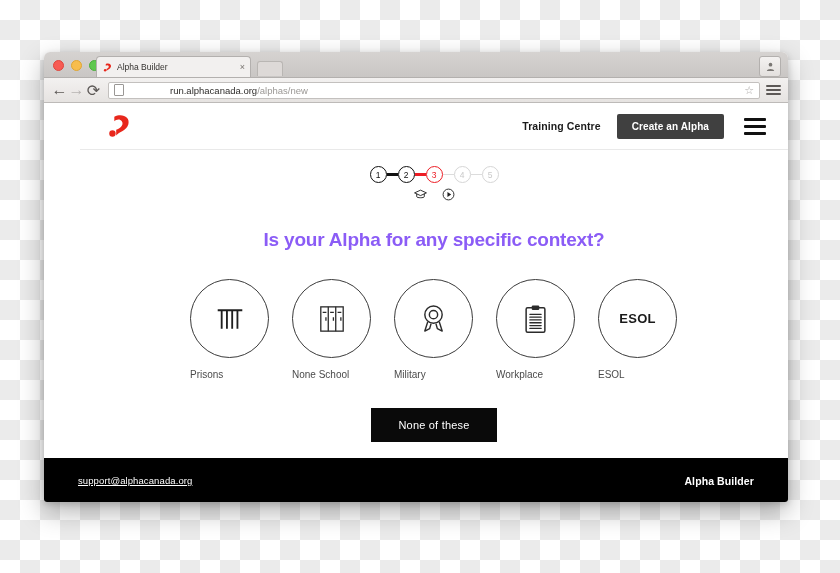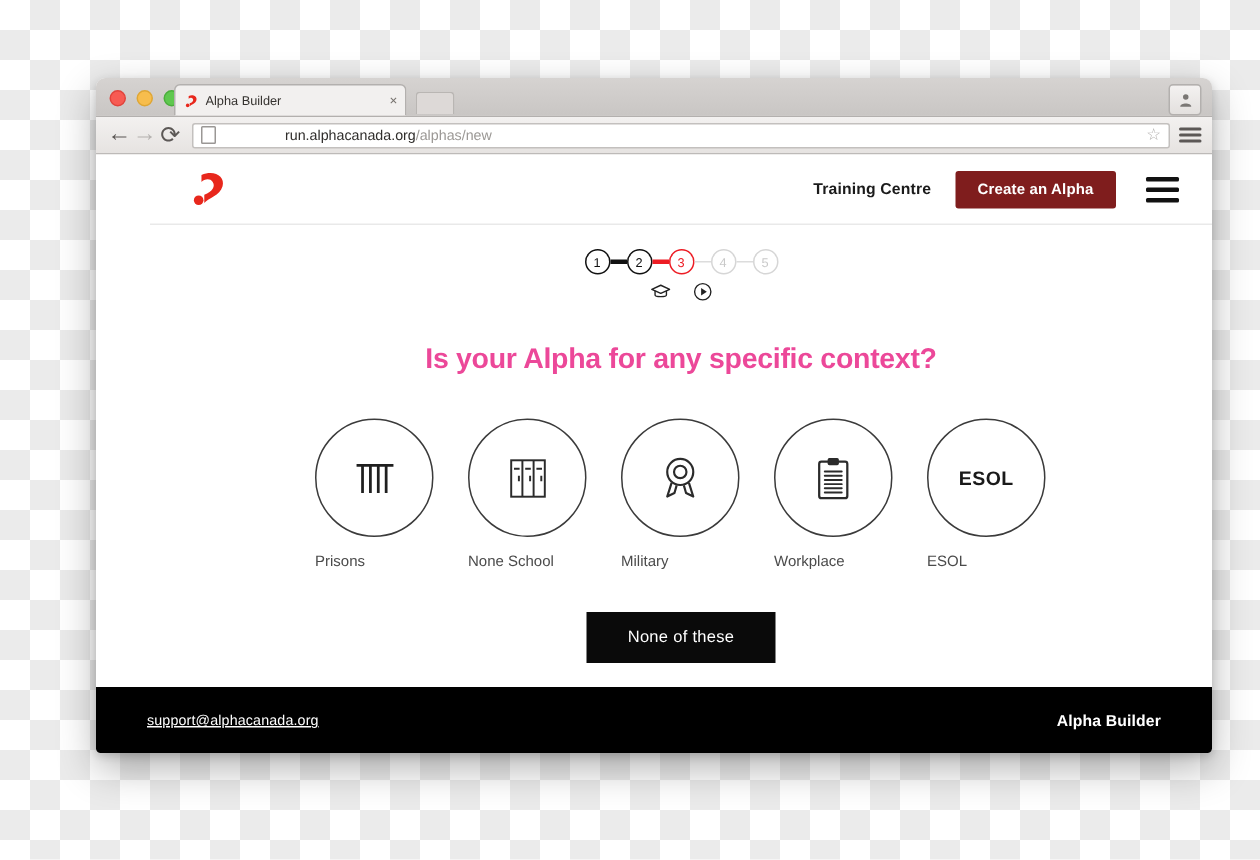--- a/index.html
+++ b/index.html
@@ -16,21 +16,21 @@
     background-image:
       linear-gradient(45deg, #ebebeb 25%, transparent 25%, transparent 75%, #ebebeb 75%, #ebebeb),
       linear-gradient(45deg, #ebebeb 25%, transparent 25%, transparent 75%, #ebebeb 75%, #ebebeb);
     background-size: 40px 40px;
     background-position: 0 0, 20px 20px;
   }
 
   
   .browser-window {
     position: absolute;
-    left: 64px;
+    left: 44px;
     top: 52px;
     width: 744px;
     height: 450px;
     background: #ffffff;
     border-radius: 6px 6px 3px 3px;
     box-shadow: 0 10px 26px rgba(0,0,0,0.30), 0 2px 6px rgba(0,0,0,0.16);
     overflow: hidden;
   }
 
   
@@ -198,21 +198,21 @@
     gap: 16px;
   }
   .training-link {
     font-size: 10.5px;
     color: #1b1b1b;
     font-weight: 600;
     letter-spacing: .1px;
     white-space: nowrap;
   }
   .create-btn {
-    background: #7f1d1d;
+    background: #404040;
     color: #ffffff;
     font-size: 10px;
     font-weight: bold;
     padding: 7px 15px;
     border-radius: 2px;
     white-space: nowrap;
     letter-spacing: .1px;
     text-align: right;
   }
   .hamburger {
@@ -263,21 +263,21 @@
     justify-content: center;
     align-items: center;
     height: 14px;
   }
 
   
   .heading {
     text-align: center;
     font-size: 19px;
     font-weight: bold;
-    color: #ec4899;
+    color: #8b5cf6;
     margin-top: 28px;
     letter-spacing: -.2px;
   }
 
   
   .options {
     display: flex;
     justify-content: center;
     gap: 22px;
     margin-top: 28px;

